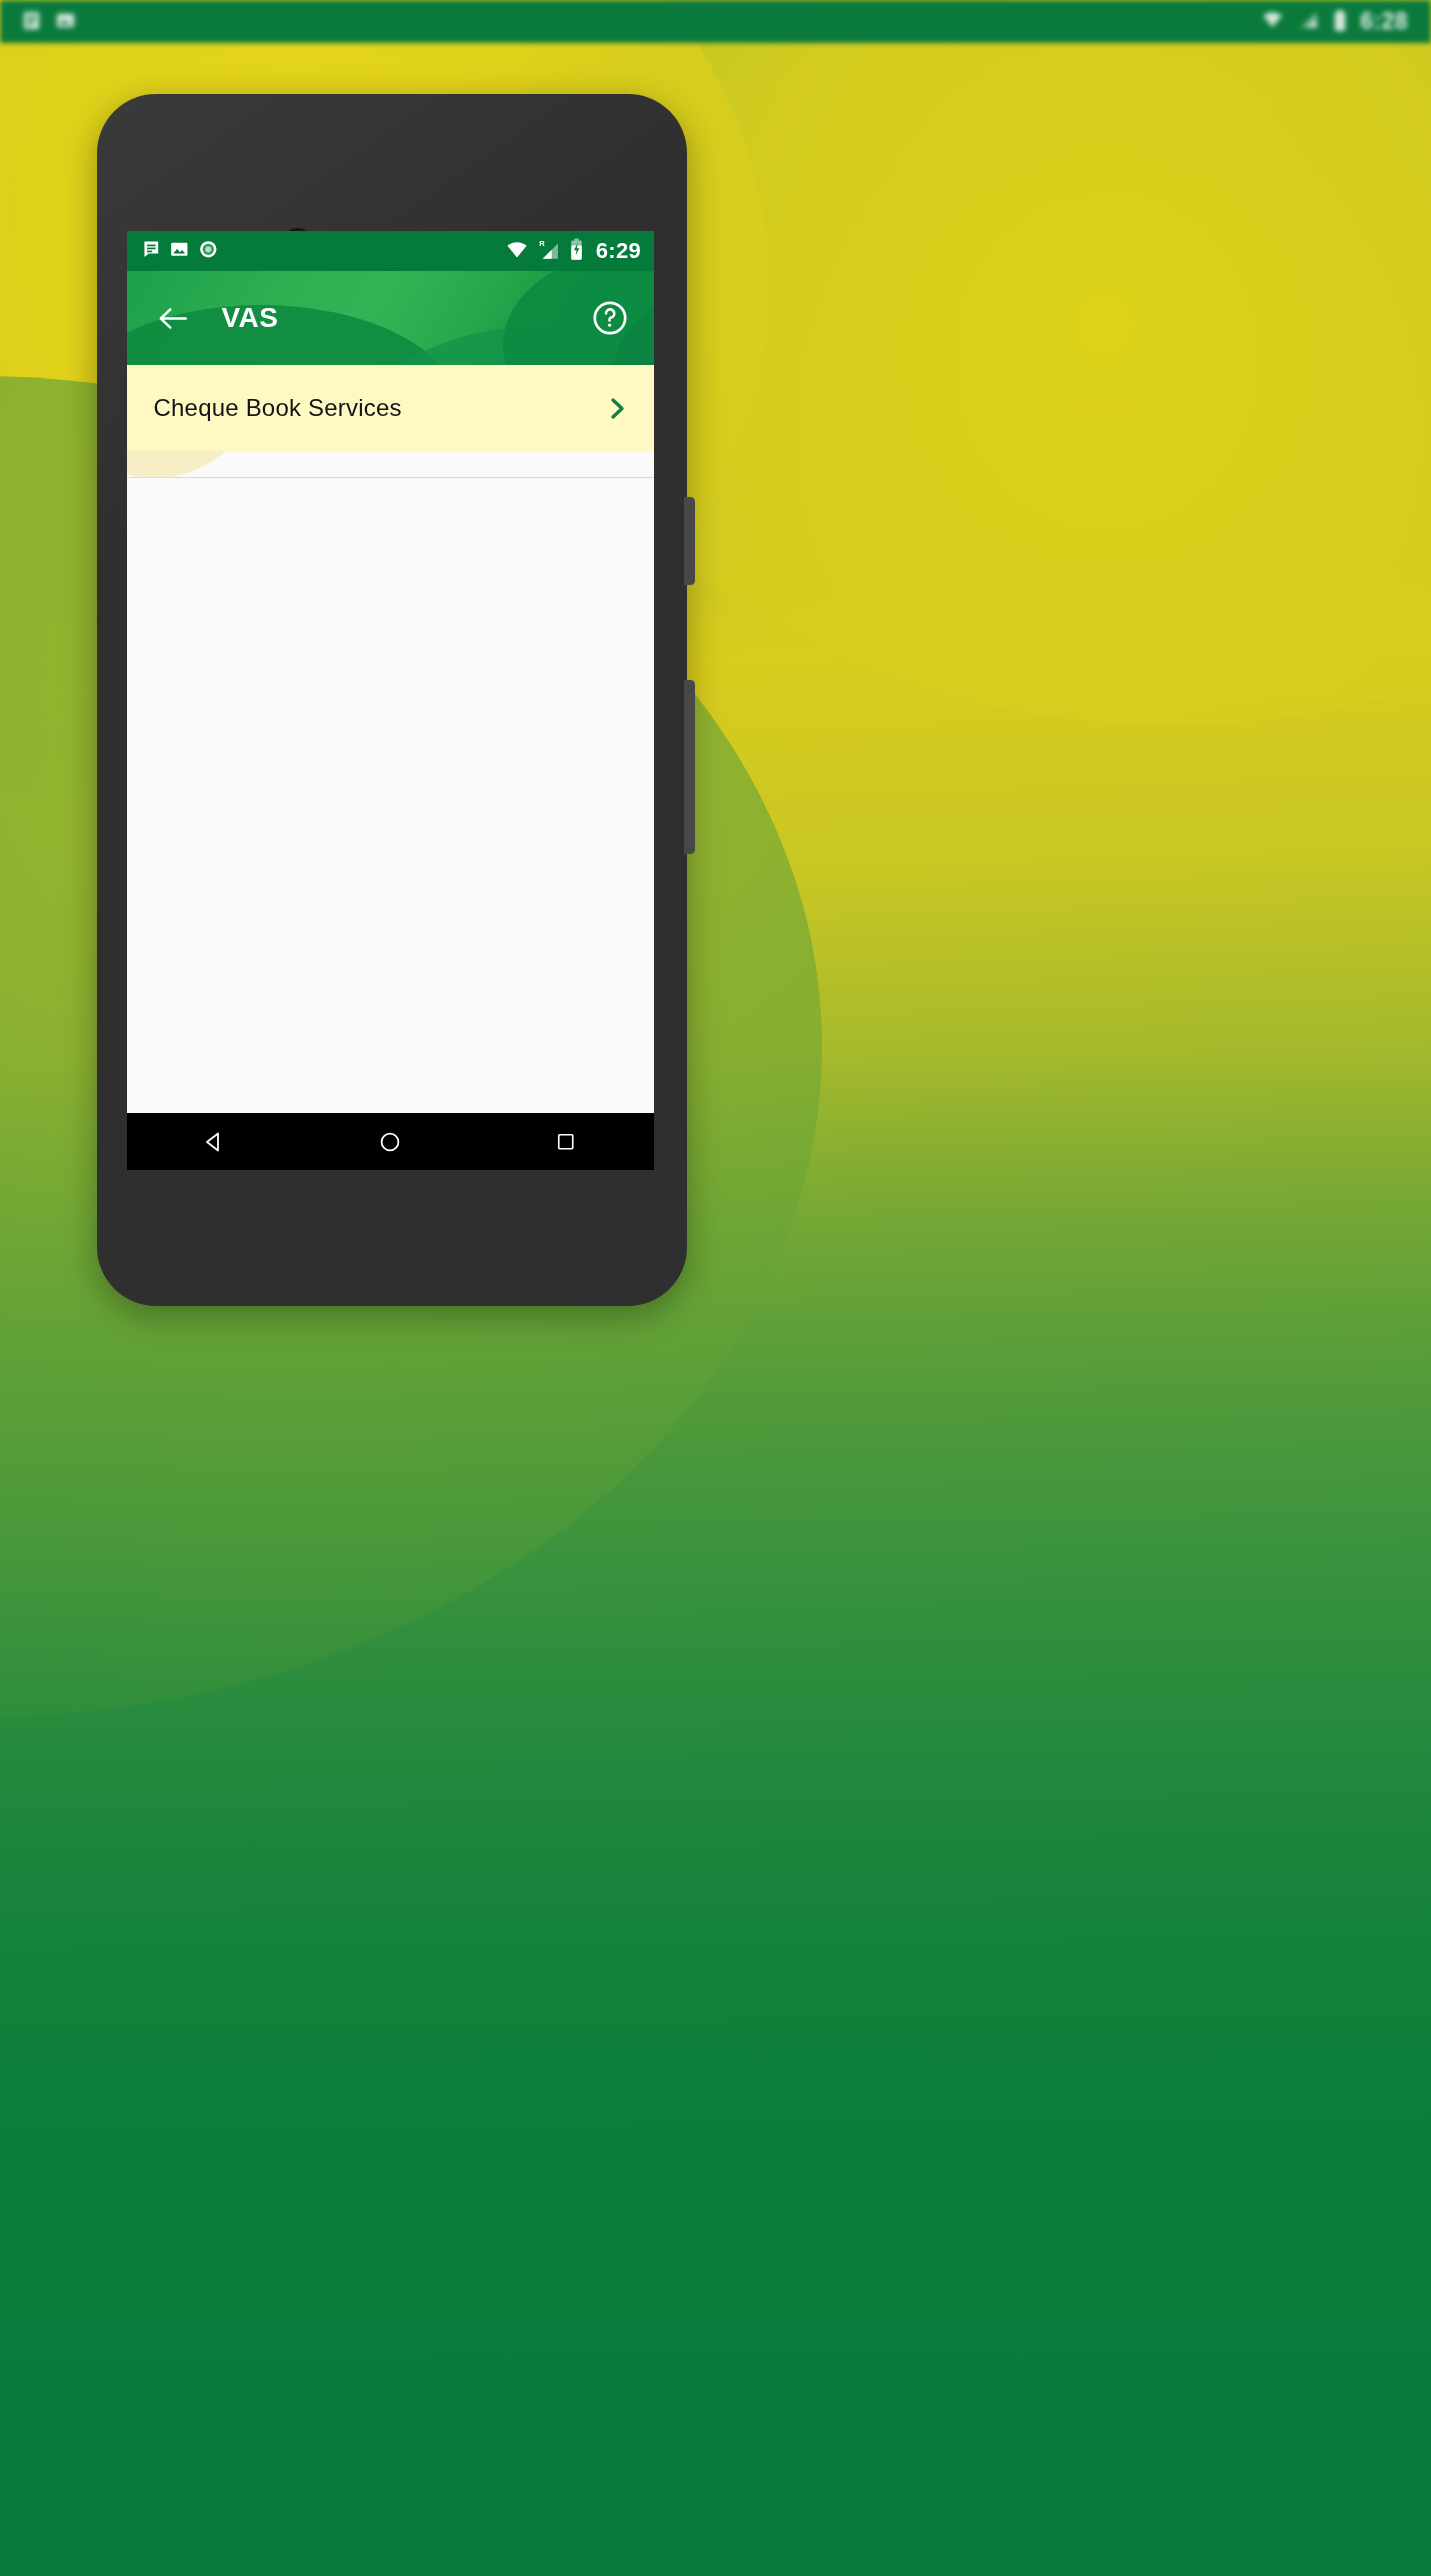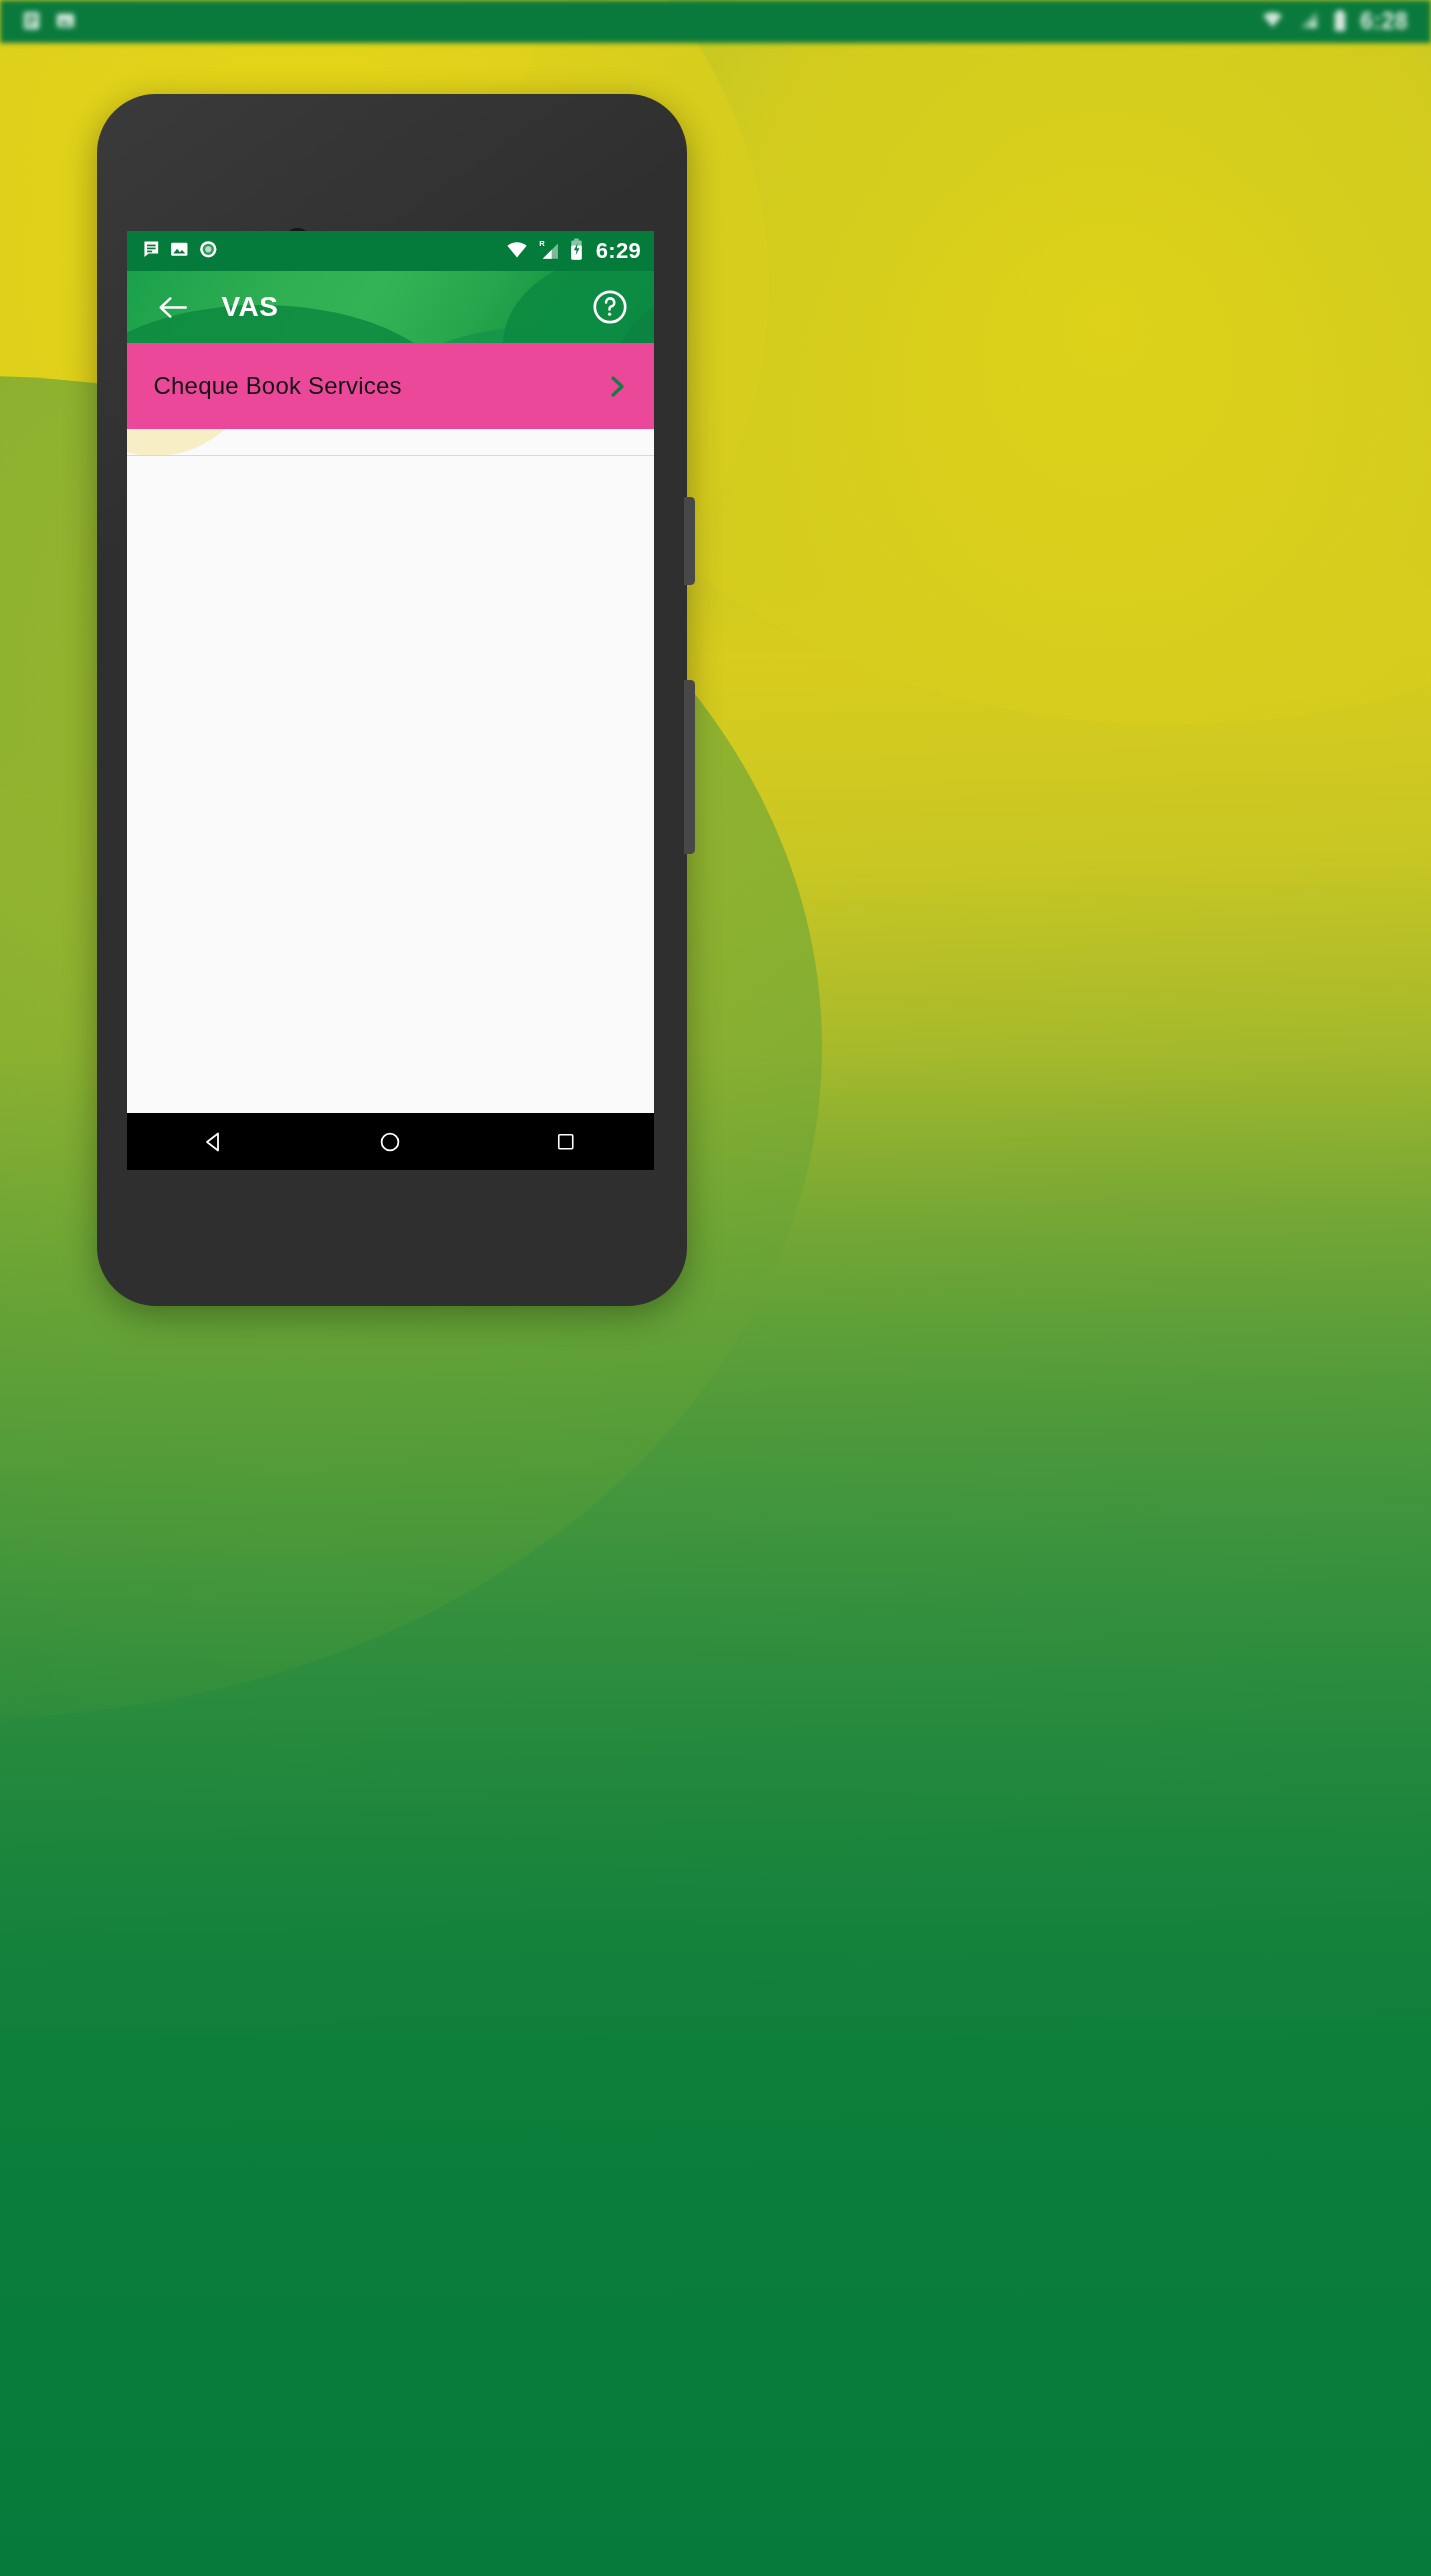--- a/index.html
+++ b/index.html
@@ -94,21 +94,21 @@
   
   #sb{
     height:40px;background:#047a3b;display:flex;align-items:center;position:relative;z-index:4;
   }
   #sb-left{display:flex;align-items:center;gap:8px;margin-left:14.3px;}
   #sb-right{display:flex;align-items:center;gap:8px;margin-left:auto;margin-right:12.5px;}
   #sb-clock{color:#fff;font-size:22px;font-weight:bold;letter-spacing:0.3px;margin-left:3.6px;}
 
   
   #toolbar{
-    height:72px;position:relative;overflow:hidden;
+    height:94px;position:relative;overflow:hidden;
     background:linear-gradient(120deg,#1aa14a 0%,#2fae52 28%,#34b356 46%,#27a54c 66%,#0f8f41 86%,#0a853e 100%);
     display:flex;align-items:center;
   }
   .wave{position:absolute;pointer-events:none;}
   #wave-a{
     left:-63px;top:34px;width:394px;height:206px;border-radius:50%;
     background:#0e8a40;opacity:.88;
   }
   #wave-b{
     left:224px;top:55px;width:385px;height:233px;border-radius:50%;
@@ -141,21 +141,21 @@
   }
   #deco-circle-1{
     position:absolute;left:-79px;top:-100px;width:213px;height:213px;border-radius:50%;
     background:#f6eab7;opacity:.78;
   }
   #deco-circle-2{
     position:absolute;left:258px;top:-118px;width:190px;height:190px;border-radius:50%;
     background:#f7ecbd;opacity:.78;
   }
   #list-row{
-    position:relative;z-index:2;height:86px;background:#ec4899;
+    position:relative;z-index:2;height:86px;background:#fef9c3;
     display:flex;align-items:center;padding:0 25px 0 27px;cursor:pointer;
   }
   #list-label{
     color:#141414;font-size:24px;letter-spacing:0.2px;
   }
   #list-chevron{margin-left:auto;display:flex;align-items:center;}
   #divider{
     position:relative;z-index:2;height:0.9px;background:#d9d9d9;margin-top:26px;
   }
   #blank-body{position:relative;z-index:2;background:#fafafa;height:707px;}

